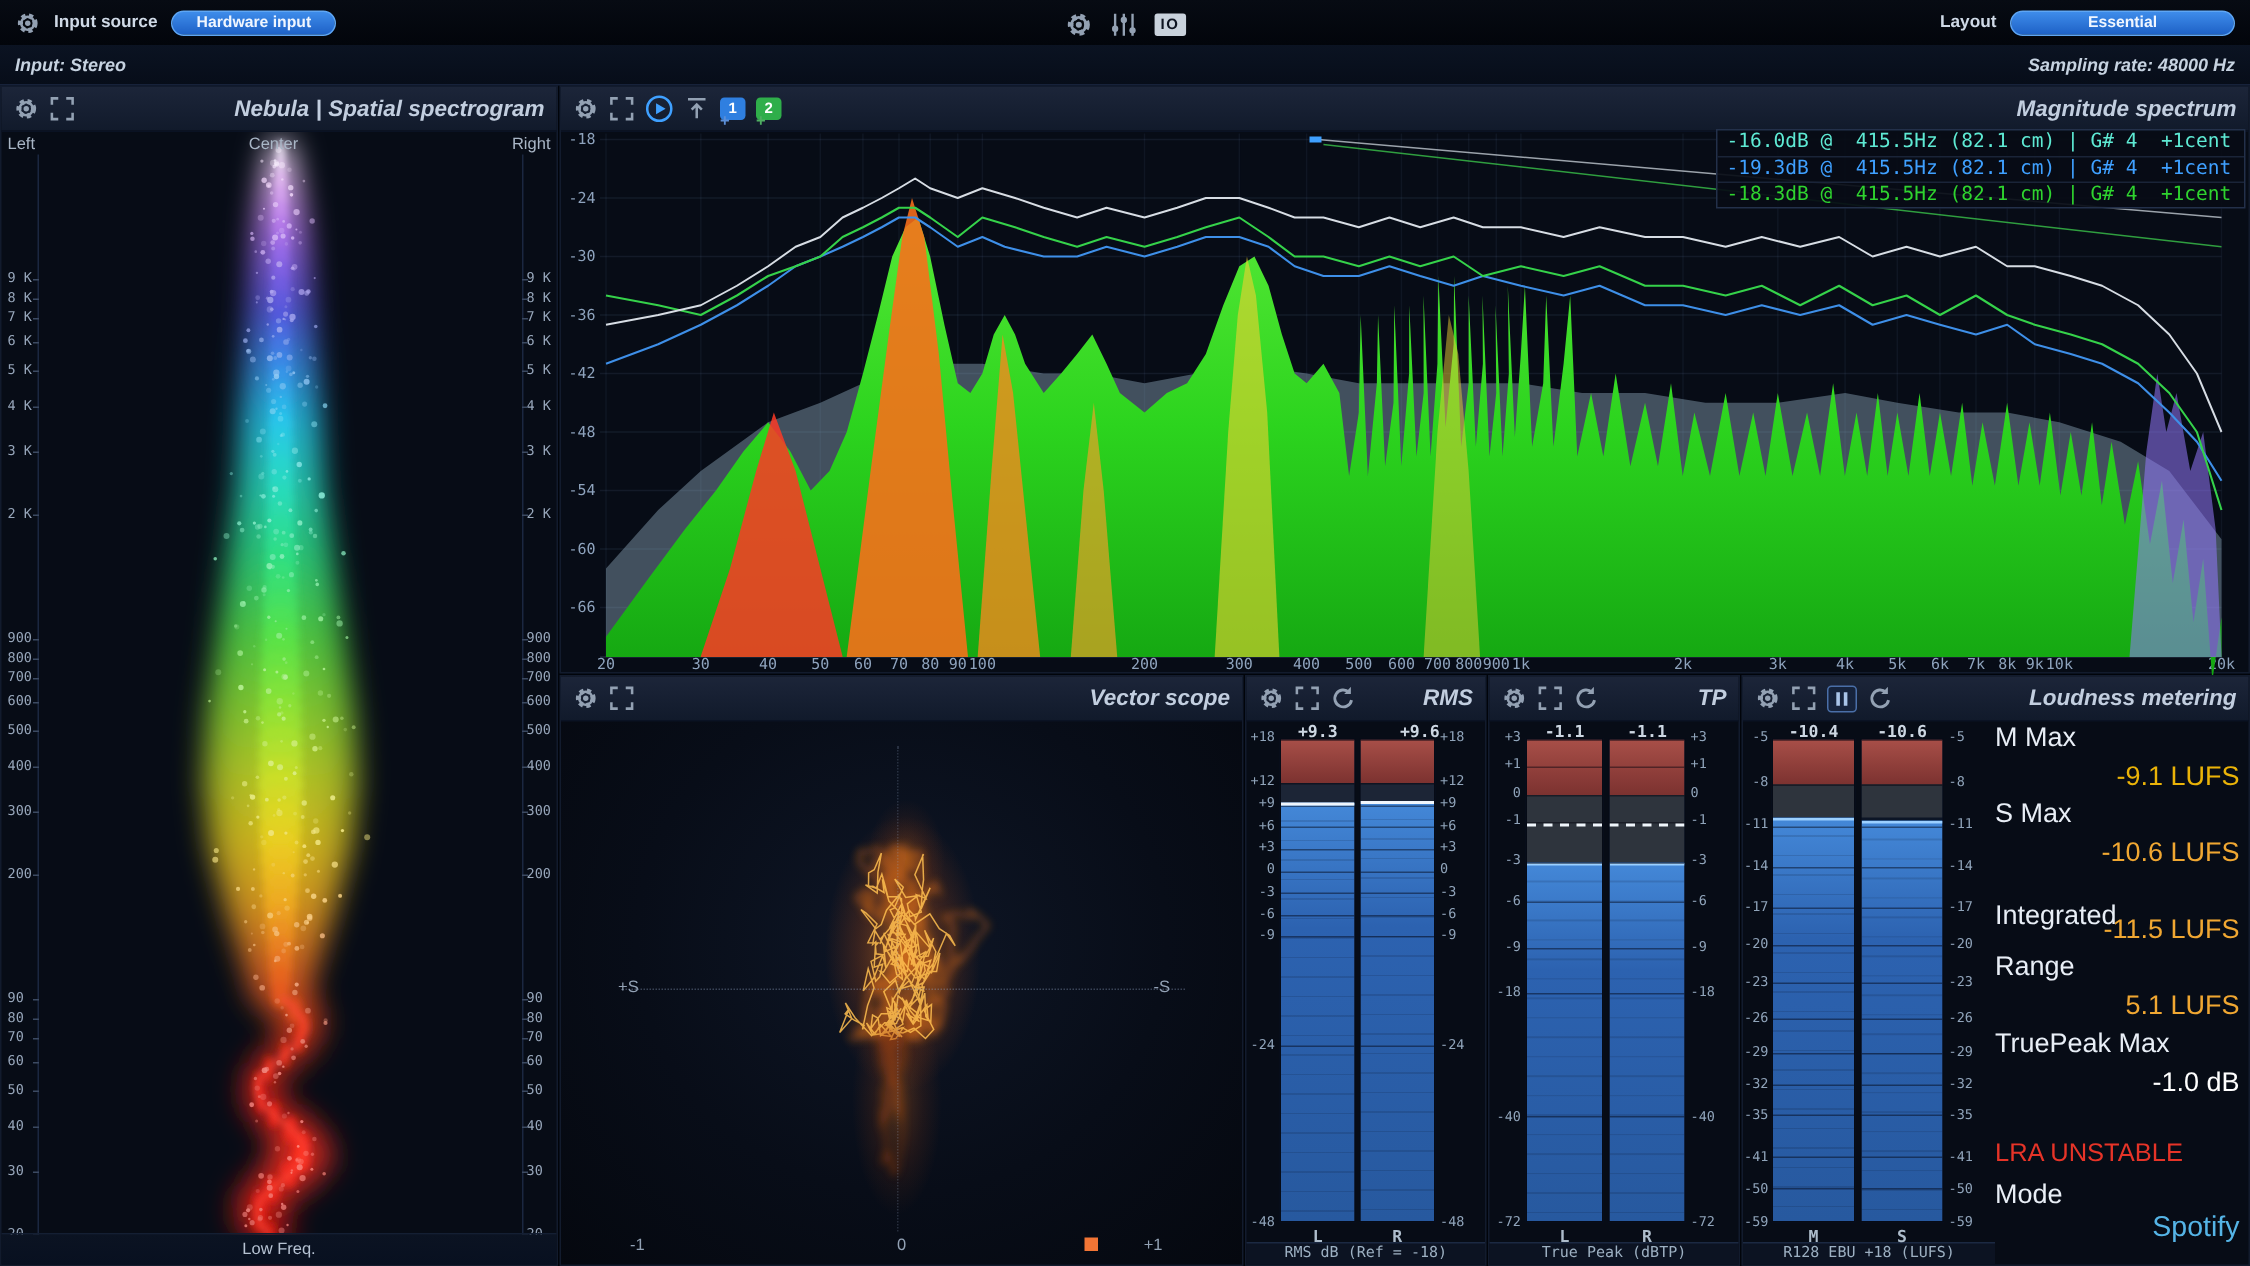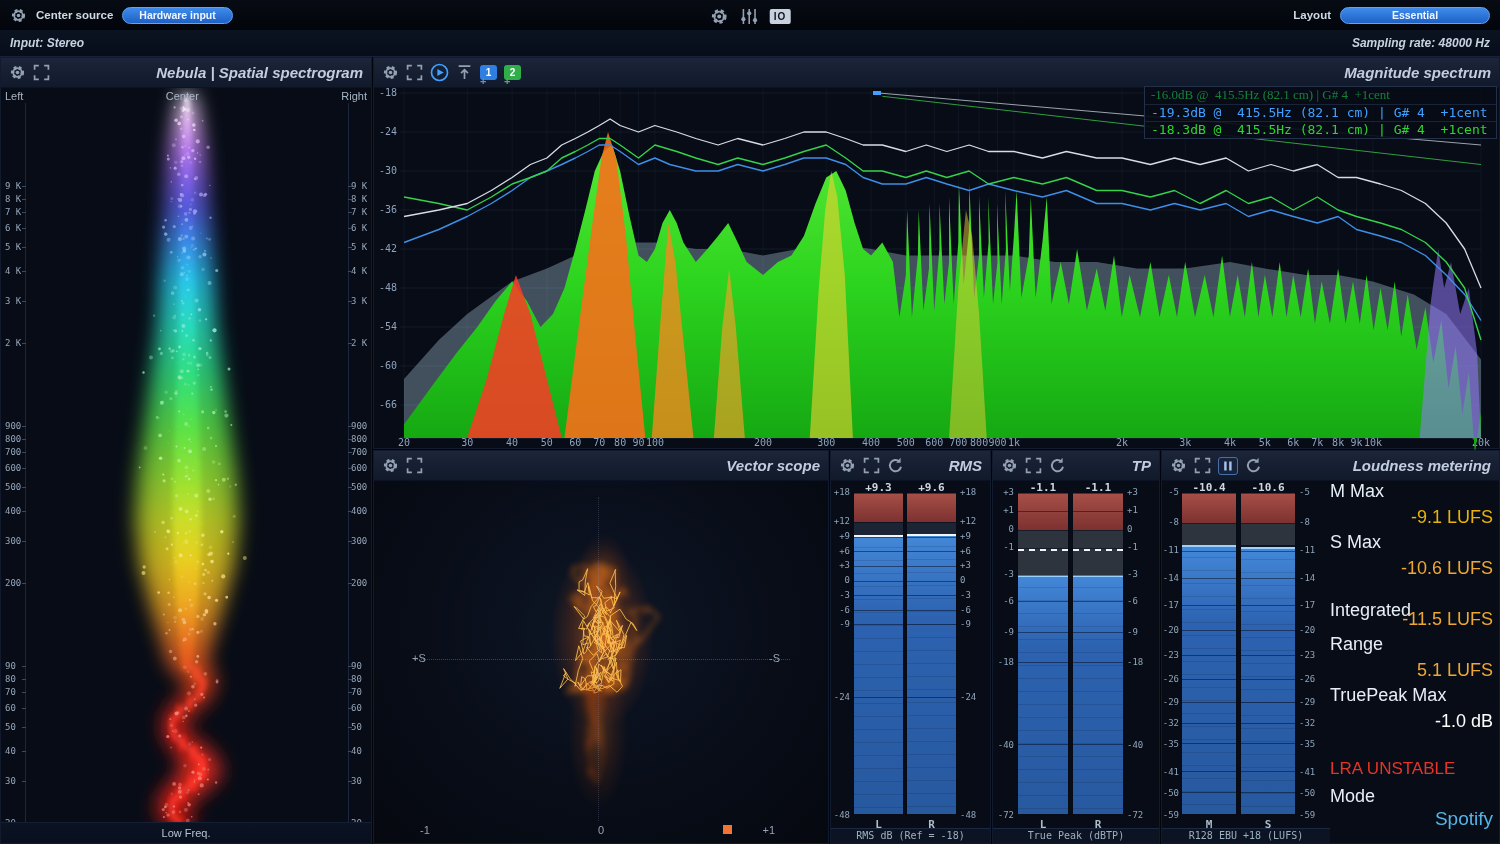--- a/index.html
+++ b/index.html
@@ -85,21 +85,21 @@
 
   <header id="topbar">
     <div class="tb-group">
       <span class="icbtn">
           <svg viewBox="0 0 16 16">
             <circle cx="8" cy="8" r="4.6" fill="none" stroke="currentColor" stroke-width="3.2" stroke-dasharray="2.4 2.05"></circle>
             <circle cx="8" cy="8" r="4.1" fill="none" stroke="currentColor" stroke-width="1.6"></circle>
             <circle cx="8" cy="8" r="1.7" fill="currentColor"></circle>
           </svg>
         </span>
-      <span class="tb-label">Center source</span>
+      <span class="tb-label">Input source</span>
       <button class="pill">Hardware input</button>
     </div>
     <div class="tb-center">
       <span class="icbtn big">
           <svg viewBox="0 0 16 16">
             <circle cx="8" cy="8" r="4.6" fill="none" stroke="currentColor" stroke-width="3.2" stroke-dasharray="2.4 2.05"></circle>
             <circle cx="8" cy="8" r="4.1" fill="none" stroke="currentColor" stroke-width="1.6"></circle>
             <circle cx="8" cy="8" r="1.7" fill="currentColor"></circle>
           </svg>
         </span>
@@ -941,21 +941,21 @@
             <path d="M2.5 2h11M8 14V5.5M4.8 8.6 8 5.4l3.2 3.2"></path>
           </svg>
         </span>
       <span class="numbtn" id="btn1">1</span>
       <span class="numbtn" id="btn2">2</span>
       <span class="ptitle">Magnitude spectrum</span>
     </div>
     <span class="plusmark" style="left:106px;color:#5c8fd8;">+</span>
     <span class="plusmark" style="left:130px;color:#4fae62;">+</span>
     <div id="readout">
-        <div class="ro-row" style="color: #15803d; font-family: Liberation Serif, serif;">-16.0dB @  415.5Hz (82.1 cm) | G# 4  +1cent</div>
+        <div class="ro-row" style="color: #5eead4;">-16.0dB @  415.5Hz (82.1 cm) | G# 4  +1cent</div>
         <div class="ro-row" style="color: rgb(63, 160, 255);">-19.3dB @  415.5Hz (82.1 cm) | G# 4  +1cent</div>
         <div class="ro-row" style="color: rgb(47, 212, 47);">-18.3dB @  415.5Hz (82.1 cm) | G# 4  +1cent</div>
       </div>
   </section>
 
   <section id="vector-panel" class="panel">
     <svg id="vec-svg" class="fill" width="456" height="394">
         <defs>
           <radialGradient id="vg">
             <stop offset="0" stop-color="#ff8a20" stop-opacity="0.55"></stop>
@@ -1055,21 +1055,21 @@
         <div class="mtick" style="top: 22.7%;"></div>
         <div class="mtick" style="top: 27.3%;"></div>
         <div class="mtick" style="top: 31.8%;"></div>
         <div class="mtick" style="top: 36.4%;"></div>
         <div class="mtick" style="top: 40.9%;"></div>
         <div class="mtick" style="top: 63.6%;"></div>
         <div class="mtick" style="top: 100%;"></div>
         <div class="vline " style="top: 13.2%;"></div>
       </div>
       <div class="mchan" style="left: 22px; top: 367px; width: 51px;">L</div>
-      <div class="mvalue" style="left: 75px; top: 30px; width: 51px;">+9.6</div>
+      <div class="mvalue" style="left: 90px; top: 30px; width: 51px;">+9.6</div>
       <div class="mtrack" style="left: 75px; top: 41px; width: 51px; height: 323px;">
         <div class="zone-red" style="top: 0%; height: 9.1%;"></div>
         <div class="zone-dark" style="top: 9.1%; height: 4.1%; background: rgb(28, 37, 54);"></div>
         <div class="mfill" style="top: 12.7%; height: 87.3%;"></div>
         <div class="mtick" style="top: 0%;"></div>
         <div class="mtick" style="top: 9.1%;"></div>
         <div class="mtick" style="top: 13.6%;"></div>
         <div class="mtick" style="top: 18.2%;"></div>
         <div class="mtick" style="top: 22.7%;"></div>
         <div class="mtick" style="top: 27.3%;"></div>

